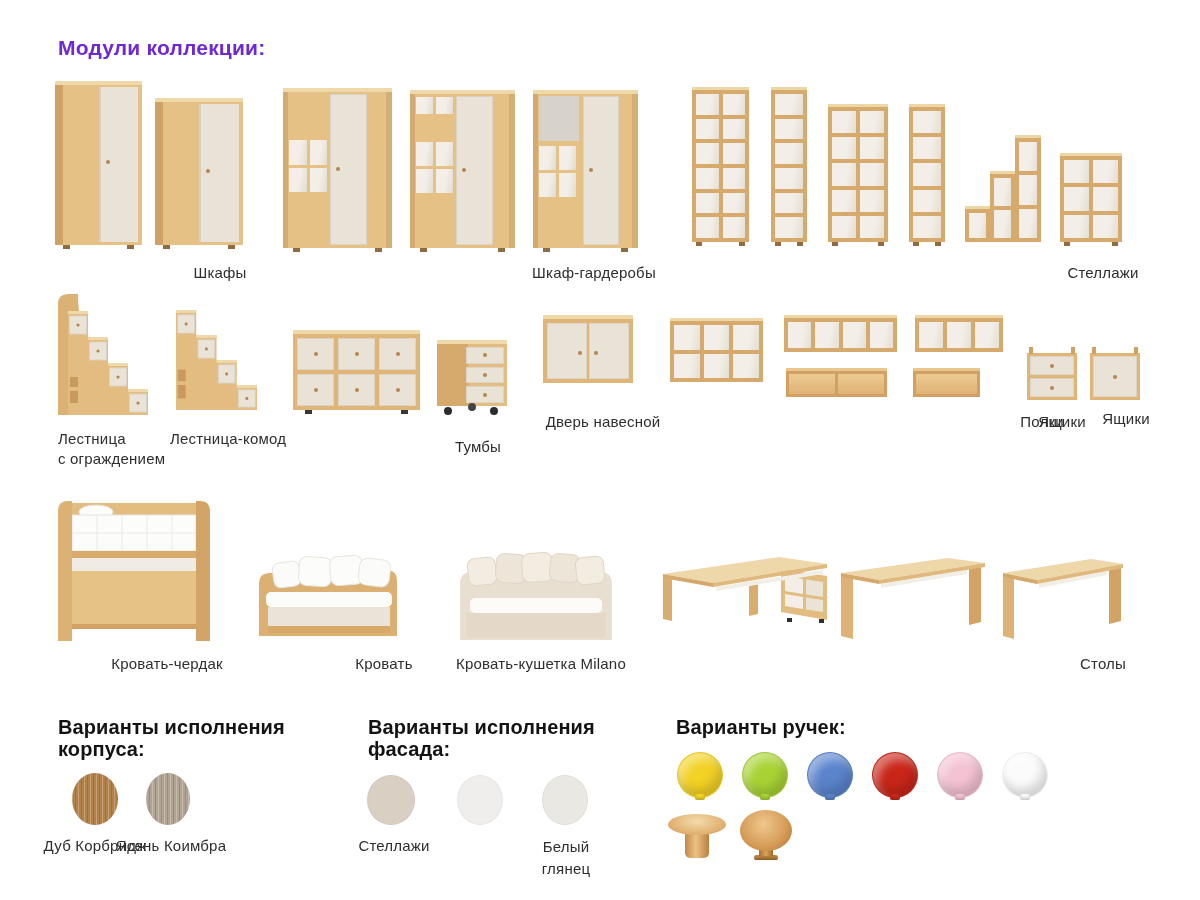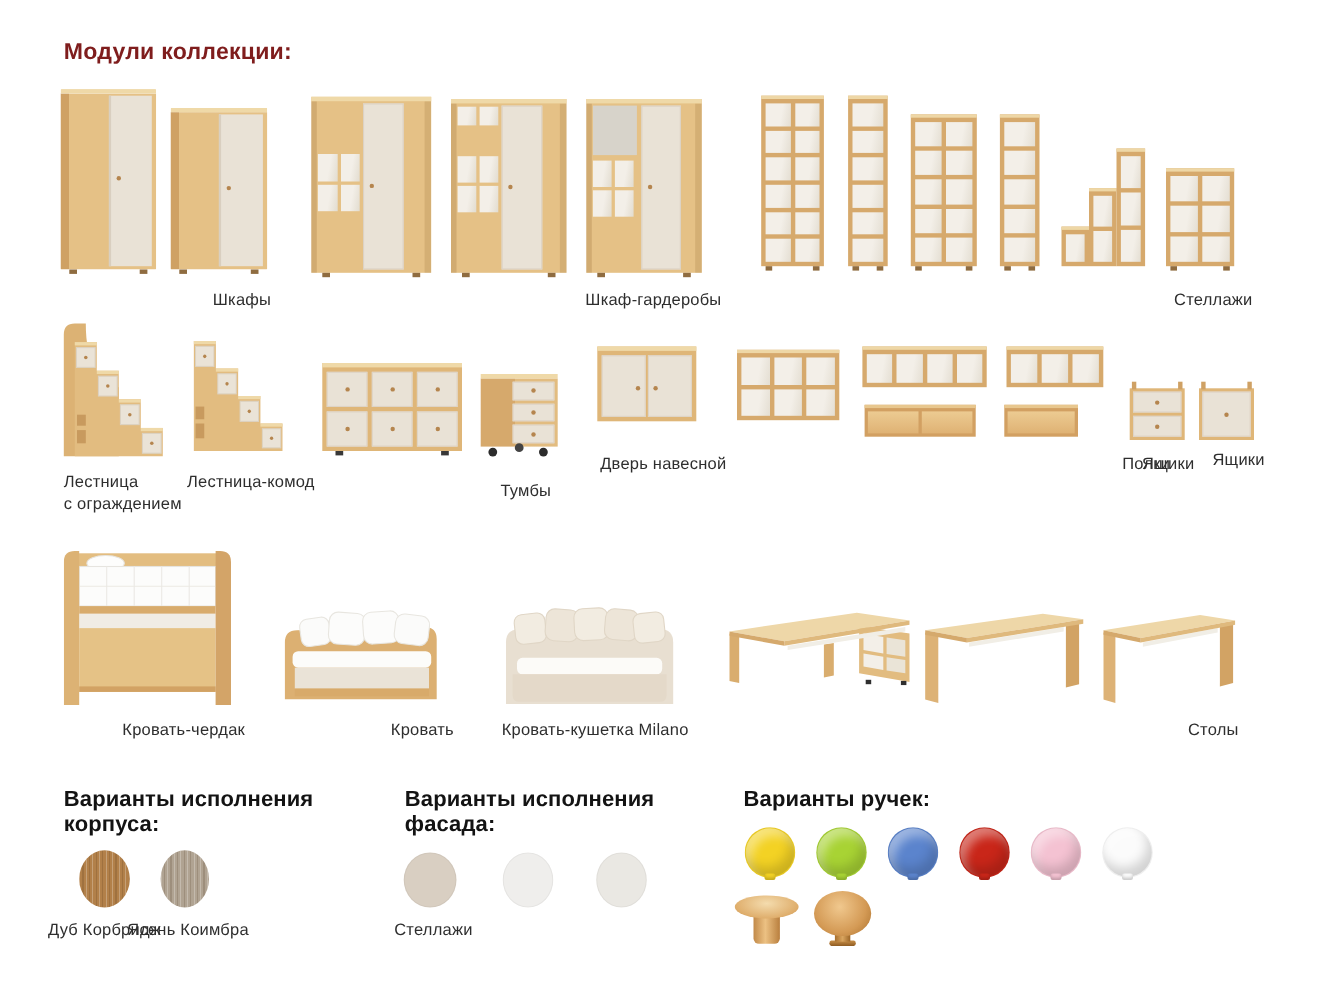--- a/index.html
+++ b/index.html
@@ -1,21 +1,21 @@
 <!DOCTYPE html>
 <html><head>
 <meta charset="utf-8">
 <style>
   *{margin:0;padding:0;box-sizing:border-box}
   html,body{background:#fff}
   body{font-family:"Liberation Sans",sans-serif;-webkit-font-smoothing:antialiased}
   #canvas{position:relative;width:1200px;height:900px;background:#ffffff;overflow:hidden}
 
   .abs{position:absolute}
-  .title{position:absolute;font-size:21px;font-weight:bold;color:#7f1d1d;letter-spacing:.2px}
+  .title{position:absolute;font-size:21px;font-weight:bold;color:#6d28d9;letter-spacing:.2px}
   .heading{position:absolute;font-size:20px;font-weight:bold;color:#131313;line-height:22px;white-space:pre-line;letter-spacing:.1px}
   .lbl{position:absolute;font-size:15px;color:#2e2e2e;line-height:20px;white-space:pre-line;letter-spacing:.2px}
   .lbl.c{text-align:center}
   .lbl.l2{line-height:22px}
 
   
   .wardrobe{background:linear-gradient(90deg,#cfa164 0 8px,#e5c186 8px);border-top:4px solid #efd9a8;border-radius:1px}
   .wardrobe .door{position:absolute;top:2px;bottom:3px;right:4px;width:45%;background:#e9e2d6;border-left:2px solid #d9cfc0}
   .wardrobe .door::after{content:"";position:absolute;left:5px;top:47%;width:4px;height:4px;border-radius:50%;background:#b5854e}
   .wardrobe::before,.wardrobe::after{content:"";position:absolute;bottom:-4px;width:7px;height:4px;background:#8f6c40}
@@ -375,20 +375,22 @@
   <div class="swatch grain" style="left: 146px; top: 773px; width: 44px; height: 52px; background-color: rgb(176, 163, 146);"></div>
   <div class="lbl c" style="left:35px;top:836px;width:120px">Дуб Корбридж</div>
   <div class="lbl c" style="left:111px;top:836px;width:120px">Ясень Коимбра</div>
 
   <div class="heading" style="left:368px;top:716px">Варианты исполнения
 фасада:</div>
   <div class="swatch flat-swatch" style="left: 367px; top: 775px; width: 48px; height: 50px; background-color: rgb(217, 207, 194);"></div>
   <div class="swatch flat-swatch" style="left: 457px; top: 775px; width: 46px; height: 50px; background-color: rgb(239, 238, 236);"></div>
   <div class="swatch flat-swatch" style="left: 542px; top: 775px; width: 46px; height: 50px; background-color: rgb(234, 232, 227);"></div>
   <div class="lbl c" style="left:334px;top:836px;width:120px">Стеллажи</div>
+  <div class="lbl c l2" style="left:506px;top:836px;width:120px">Белый
+глянец</div>
 
   <div class="heading" style="left:676px;top:716px">Варианты ручек:</div>
   <div class="handle" style="left: 677px; top: 752px; background-color: rgb(243, 210, 36);"></div>
   <div class="handle" style="left: 742px; top: 752px; background-color: rgb(168, 211, 52);"></div>
   <div class="handle" style="left: 807px; top: 752px; background-color: rgb(91, 132, 205);"></div>
   <div class="handle" style="left: 872px; top: 752px; background-color: rgb(201, 38, 25);"></div>
   <div class="handle" style="left: 937px; top: 752px; background-color: rgb(244, 194, 210);"></div>
   <div class="handle" style="left: 1002px; top: 752px; background-color: rgb(251, 251, 251);"></div>
   <div class="knob-flat" style="left:668px;top:814px">
     <div class="stem"></div>

